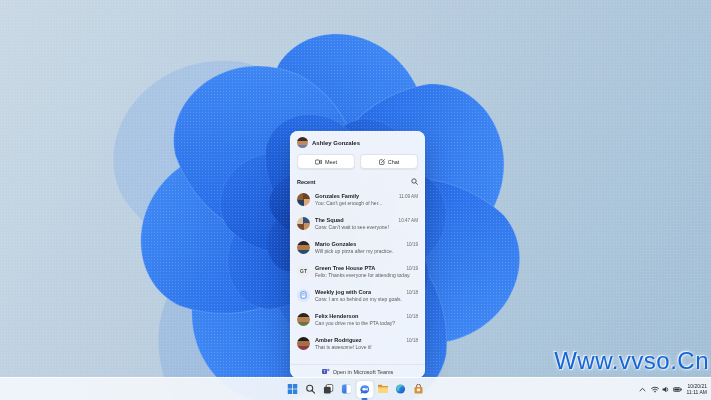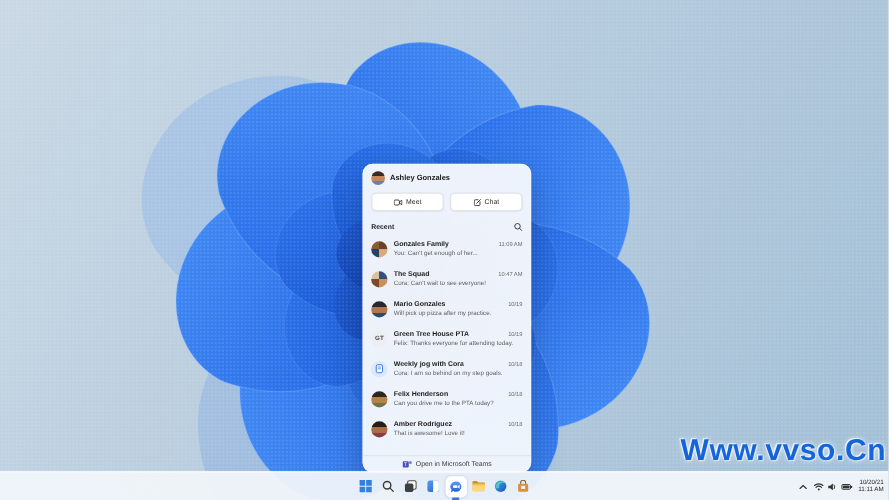--- a/index.html
+++ b/index.html
@@ -6,21 +6,21 @@
   html,body { width:711px; height:400px; }
   body { font-family:"Liberation Sans",sans-serif; overflow:hidden; }
 
   .desktop { position:relative; width:711px; height:400px; overflow:hidden;
     background:linear-gradient(120deg,#c9d8e4 0%,#b7ccde 45%,#a2bfd6 100%); }
   .dither { position:absolute; inset:0;
     background-image:radial-gradient(rgba(255,255,255,.16) .5px, transparent .6px);
     background-size:3px 3px; pointer-events:none; }
   .bloom { position:absolute; left:0; top:0; }
 
-  .watermark { position:absolute; right:2px; bottom:25px; font-size:24px; font-weight:bold;
+  .watermark { position:absolute; right:2px; bottom:25px; font-size:24px; font-weight:normal;
     color:#1565d8; letter-spacing:.5px;
     text-shadow:-1px -1px 0 rgba(240,247,255,.85), 1px 1px 0 rgba(240,247,255,.55), 0 0 4px rgba(255,255,255,.9); }
 
   
   .flyout { position:absolute; left:290px; top:131px; width:135px; height:247px; border-radius:8px;
     background:rgba(244,247,252,.97);
     box-shadow:0 10px 25px rgba(20,40,80,.35), 0 0 0 .5px rgba(255,255,255,.7) inset;
     display:flex; flex-direction:column; overflow:hidden; }
   .fly-header { display:flex; align-items:center; gap:4px; padding:6px 7px 5px; }
   .avatar { border-radius:50%; flex:0 0 auto; overflow:hidden; }

